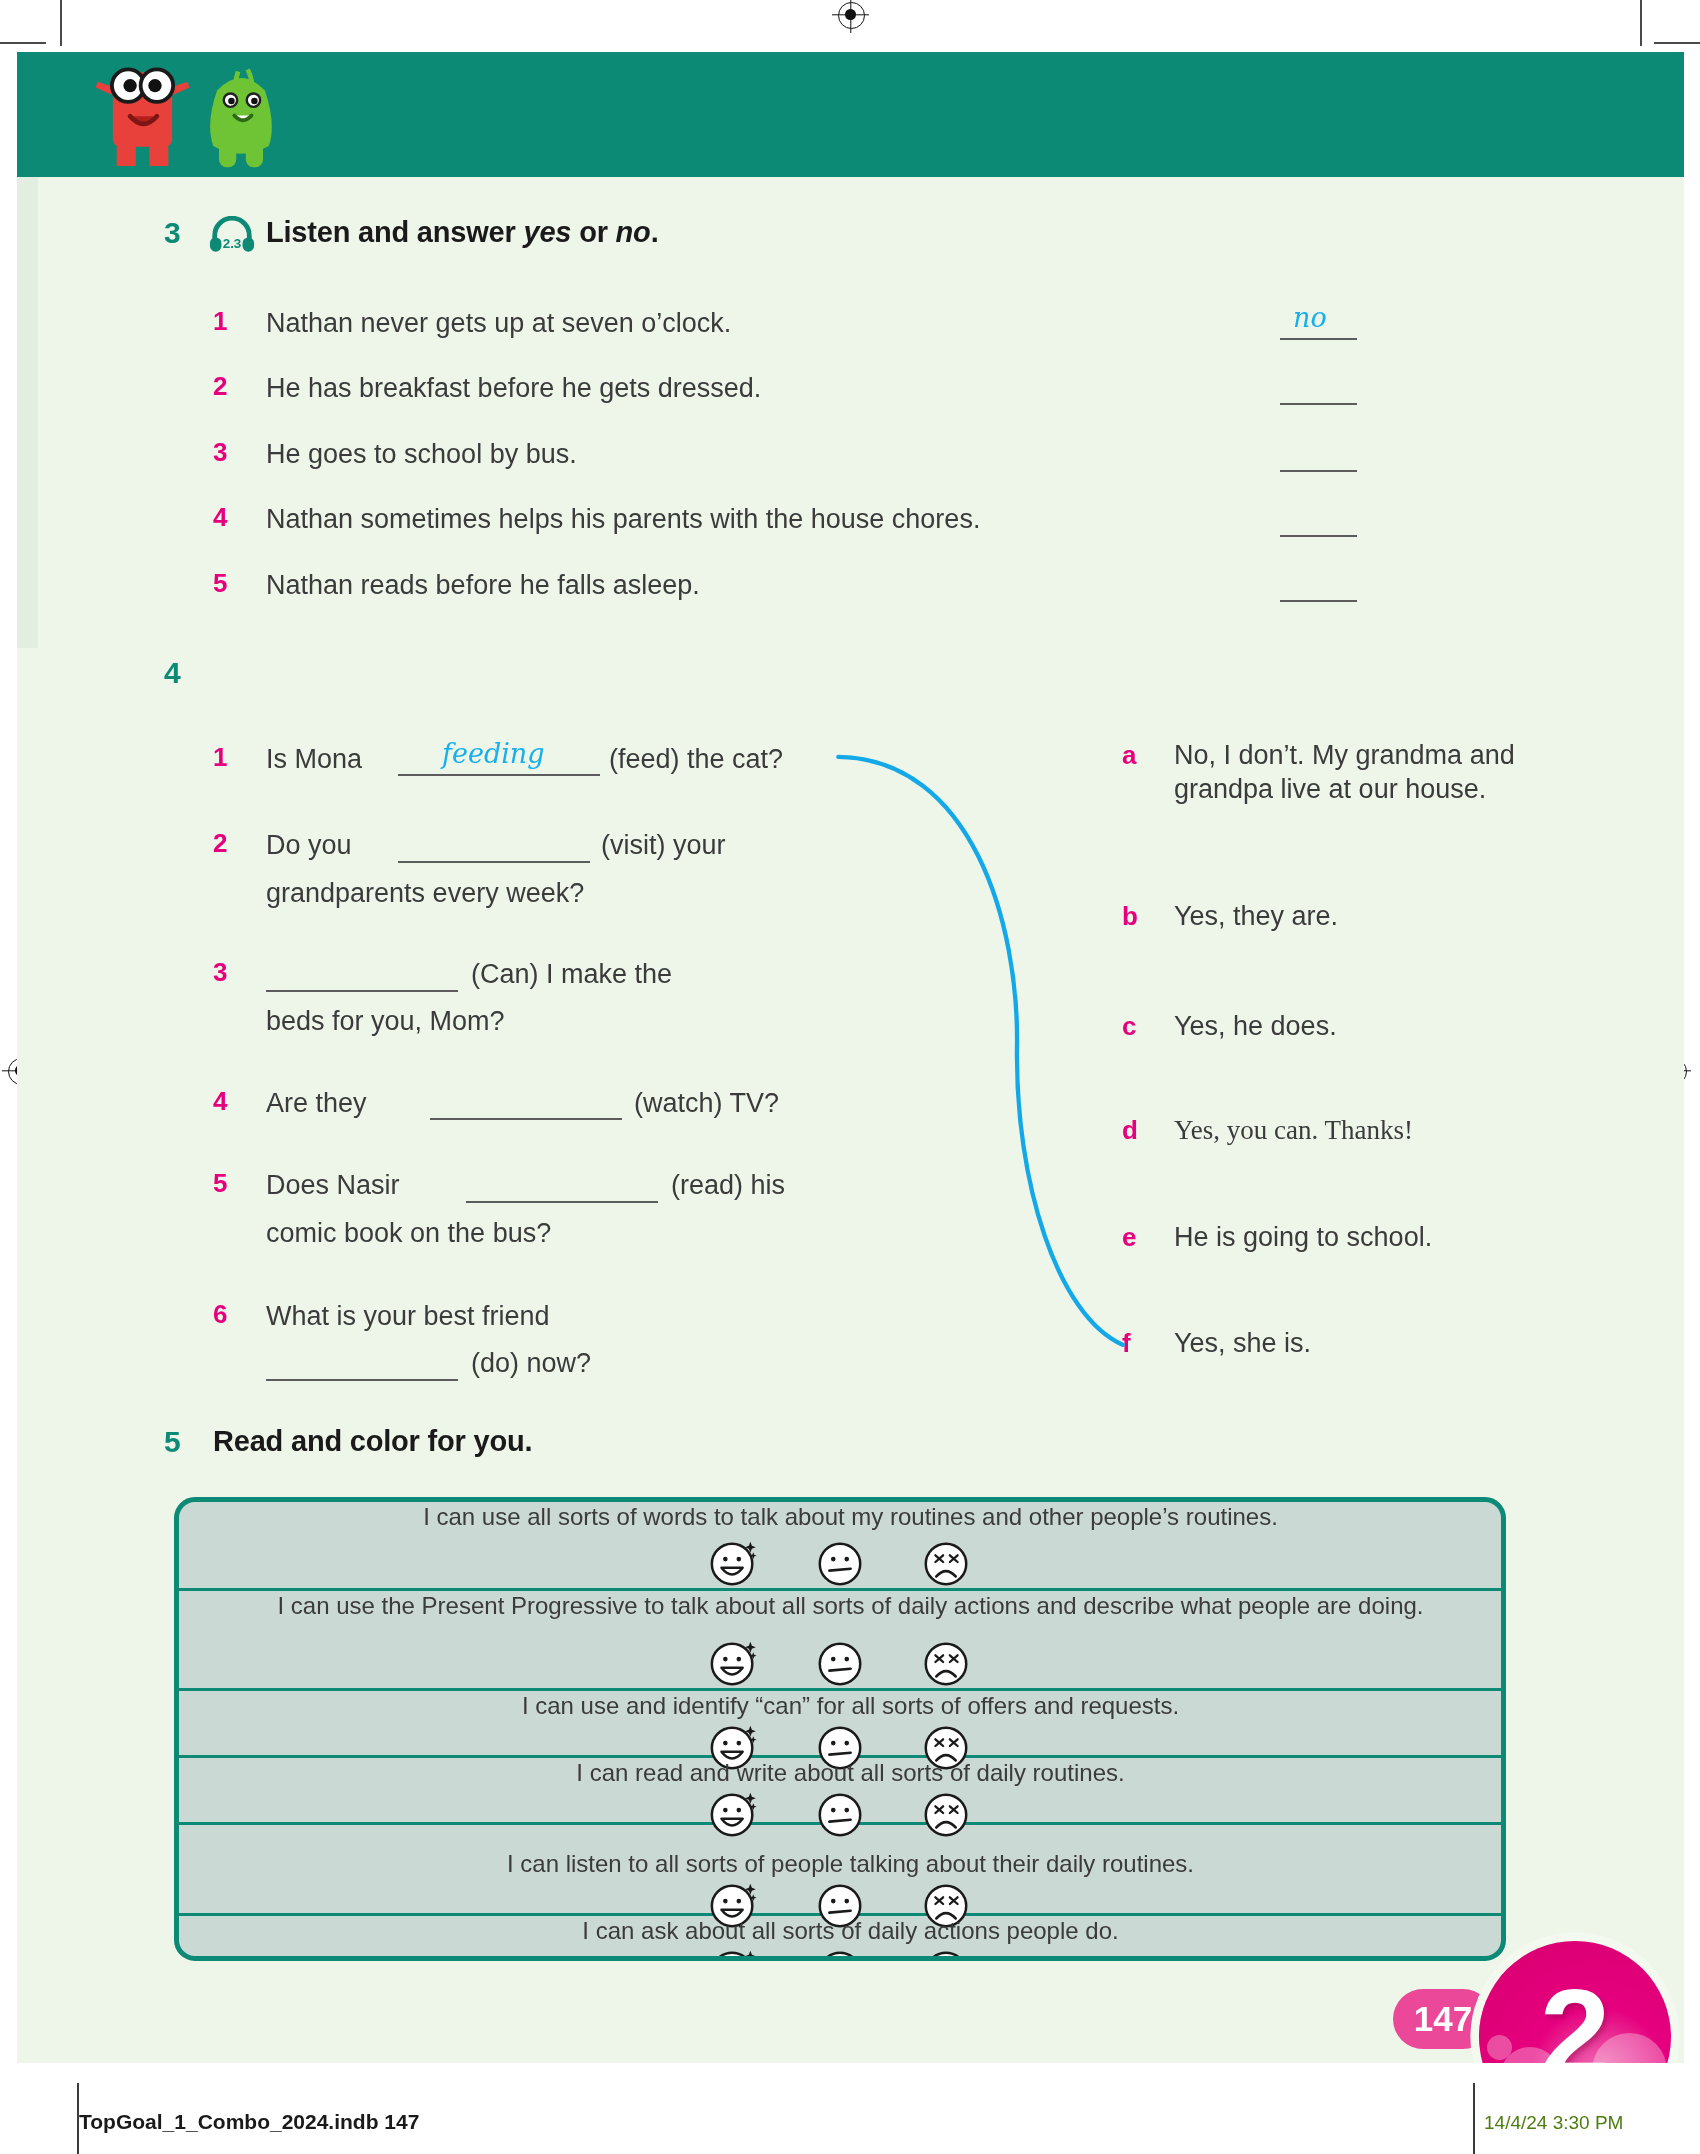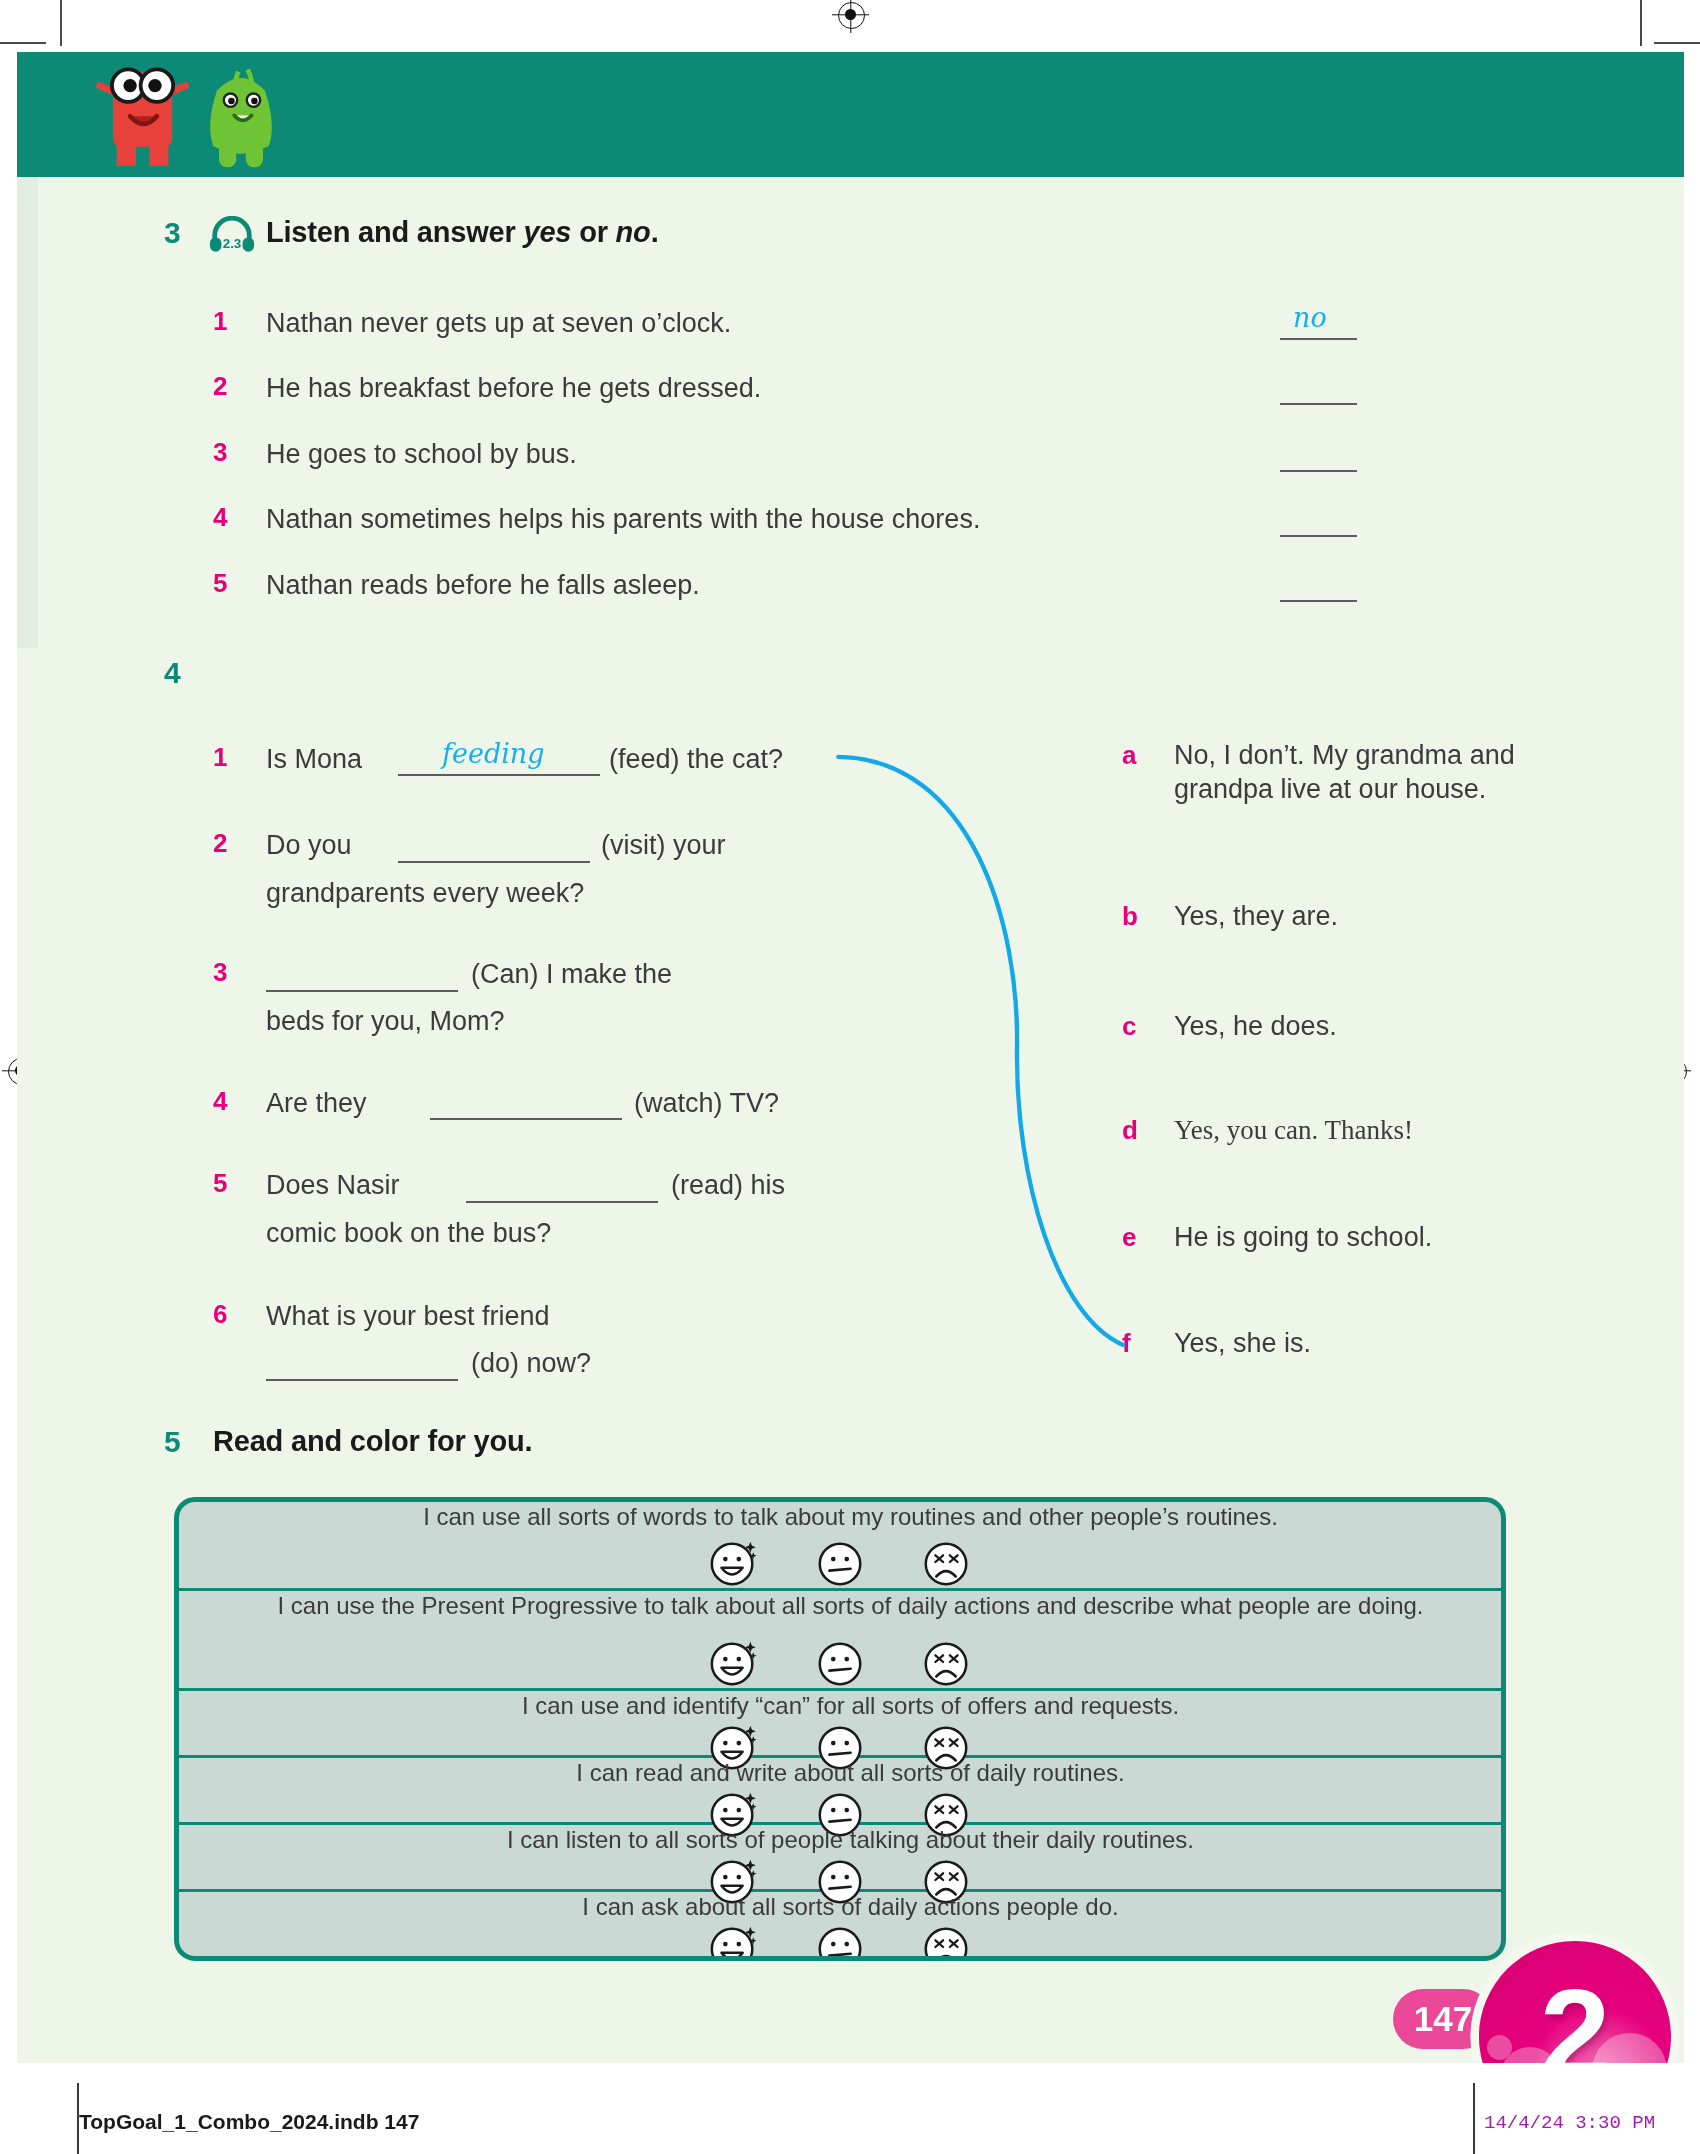--- a/index.html
+++ b/index.html
@@ -122,21 +122,21 @@
   .bubble{position:absolute;border-radius:50%;background:rgba(255,255,255,.30);}
 
   
   .footer{
     position:absolute;bottom:0;left:0;width:1700px;height:92px;background:#fff;
   }
   .footer-l{
     position:absolute;left:79px;top:2110px;font-size:21px;color:#1a1a1a;font-weight:bold;
   }
   .footer-r{
-    position:absolute;left:1484px;top:2112px;font-size:19px;color:#a21caf;font-family:Liberation Mono, monospace;
+    position:absolute;left:1484px;top:2112px;font-size:19px;color:#4d7c0f;
   }
   .f-rule{position:absolute;background:#3a3a3a;}
 </style>
 </head>
 <body>
 
 <div class="page">
 
   <div class="crop" style="left:60px;top:0;width:1.5px;height:46px;"></div>
   <div class="crop" style="left:0;top:42px;width:46px;height:1.5px;"></div>
@@ -383,21 +383,21 @@
         </svg>
         <svg class="face" viewBox="0 0 54 54">
           <circle cx="27" cy="29" r="21" fill="#fff" stroke="#1a1a1a" stroke-width="2.6"></circle>
           <path d="M16 20 L24 27 M24 20 L16 27" stroke="#1a1a1a" stroke-width="2.4" stroke-linecap="round"></path>
           <path d="M31 20 L39 27 M39 20 L31 27" stroke="#1a1a1a" stroke-width="2.4" stroke-linecap="round"></path>
           <path d="M17 42 q10 -11 20 0" stroke="#1a1a1a" stroke-width="2.8" fill="none" stroke-linecap="round"></path>
         </svg>
       </div>
     </div>
 
-    <div class="sa-row" style="height:67px;">
+    <div class="sa-row" style="height:67px;margin-top:24px;">
       <div class="sa-text">I can listen to all sorts of people talking about their daily routines.</div>
       <div class="sa-faces">
         <svg class="face" viewBox="0 0 54 54">
           <circle cx="25" cy="29" r="21" fill="#fff" stroke="#1a1a1a" stroke-width="2.6"></circle>
           <circle cx="18" cy="24" r="2.4" fill="#1a1a1a"></circle>
             <circle cx="32" cy="24" r="2.4" fill="#1a1a1a"></circle>
           <path d="M14 33 q11 14 22 0 z" fill="#fff" stroke="#1a1a1a" stroke-width="2.6" stroke-linejoin="round"></path>
           <path d="M44 6 l1.6 4 4 1.6 -4 1.6 -1.6 4 -1.6 -4 -4 -1.6 4 -1.6 z" fill="#1a1a1a"></path>
           <path d="M47 17 l1 2.4 2.4 1 -2.4 1 -1 2.4 -1 -2.4 -2.4 -1 2.4 -1 z" fill="#1a1a1a"></path>
         </svg>

